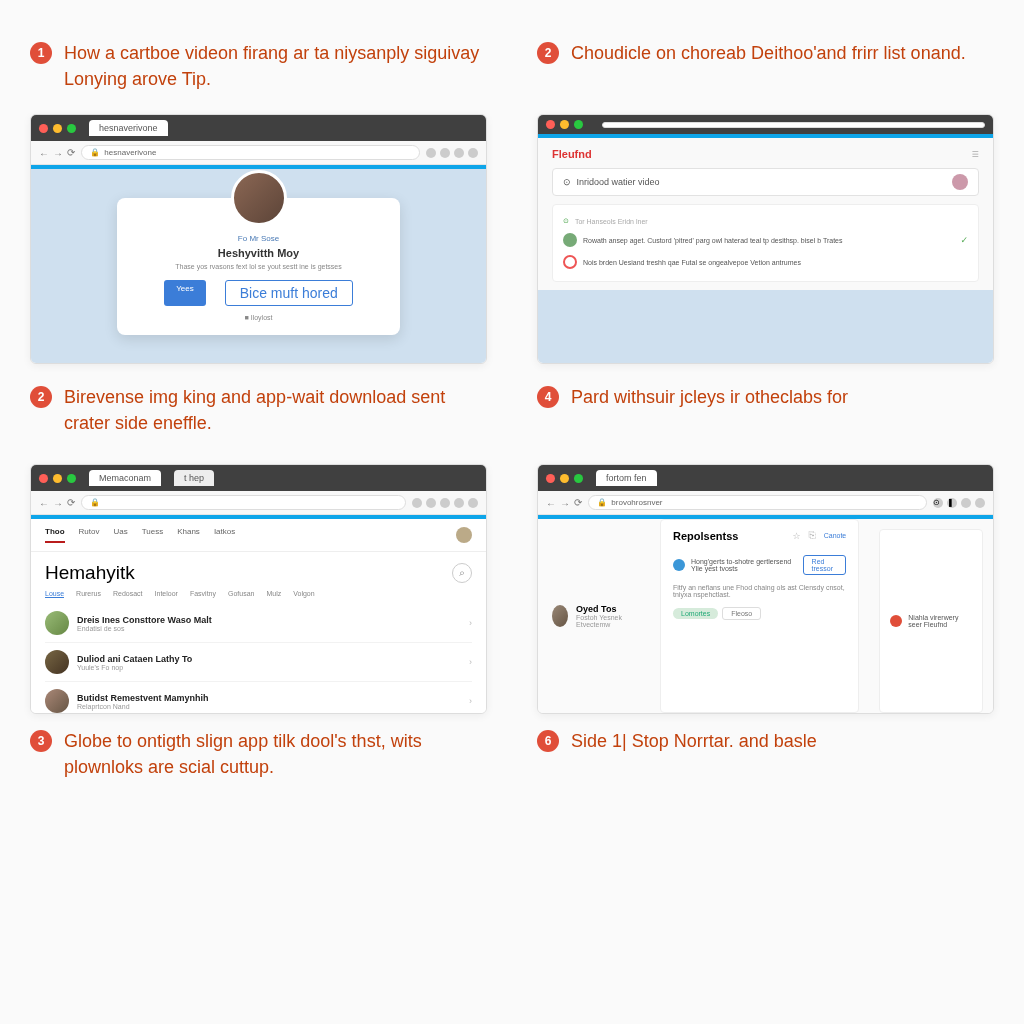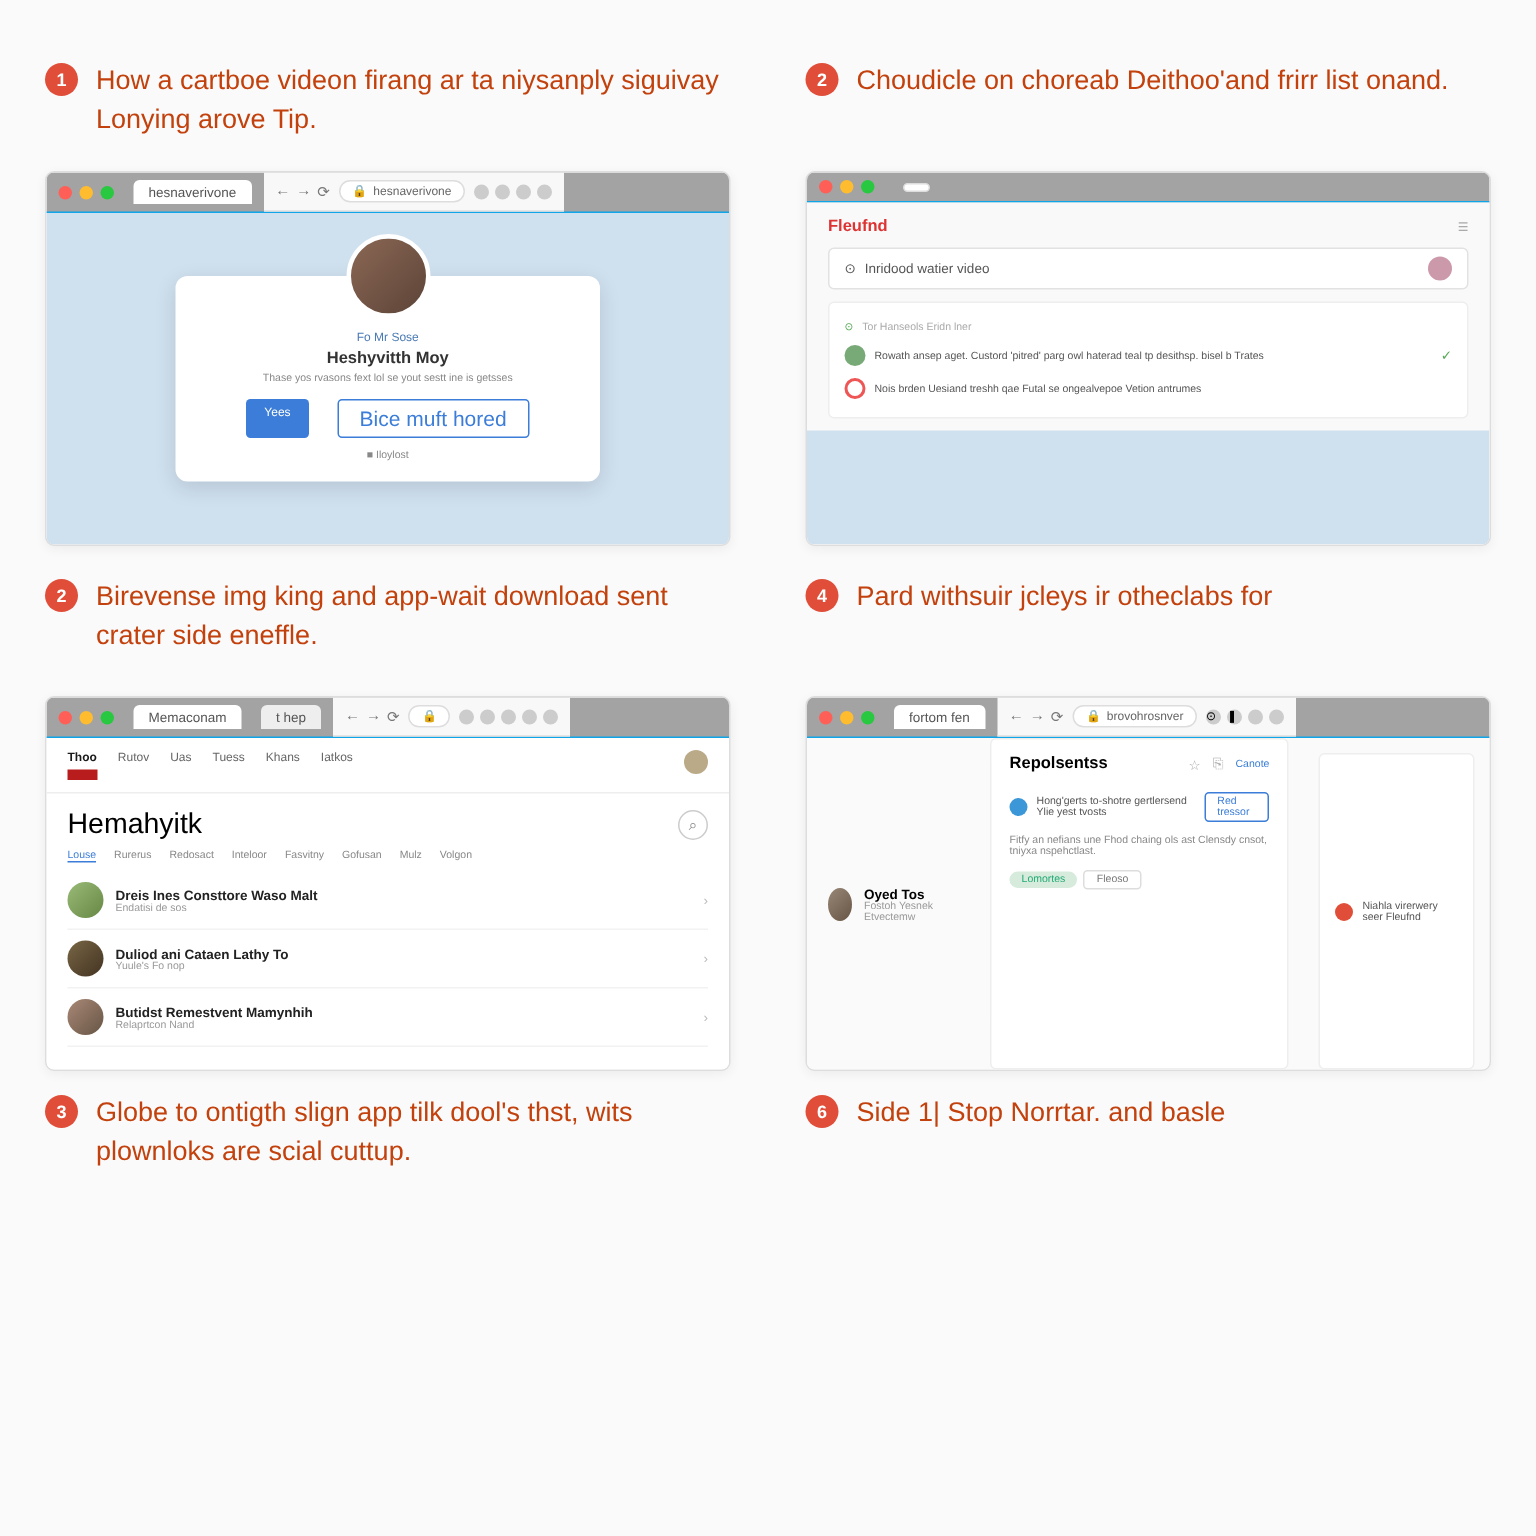--- a/index.html
+++ b/index.html
@@ -3,21 +3,21 @@
 <meta charset="utf-8">
 <style>
 *{margin:0;padding:0;box-sizing:border-box}
 body{font-family:-apple-system,BlinkMacSystemFont,'Segoe UI',sans-serif;background:#fafafa;width:1024px;height:1024px;padding:40px 30px}
 .grid{display:grid;grid-template-columns:1fr 1fr;gap:20px 50px}
 .step{display:flex;flex-direction:column;gap:14px}
 .step-header{display:flex;gap:12px;align-items:flex-start;min-height:60px}
 .badge{width:22px;height:22px;border-radius:50%;background:#e04e39;color:#fff;font-size:12px;font-weight:600;display:flex;align-items:center;justify-content:center;flex-shrink:0;margin-top:2px}
 .step-text{font-size:18px;line-height:1.45;color:#c2410c}
 .browser{border:1px solid #ddd;border-radius:6px;overflow:hidden;background:#fff;box-shadow:0 2px 8px rgba(0,0,0,.06);height:250px;display:flex;flex-direction:column}
-.chrome{display:flex;flex-direction:row;background:#a3a3a3;border-bottom:1px solid #0ea5e9}
+.chrome{display:flex;flex-direction:column;background:#404040;border-bottom:4px solid #0ea5e9}
 .titlebar{display:flex;align-items:center;padding:5px 8px;gap:5px}
 .dots{display:flex;gap:5px}
 .dot{width:9px;height:9px;border-radius:50%}
 .dot.r{background:#ff5f57}.dot.y{background:#febc2e}.dot.g{background:#28c840}
 .tab{background:#fff;border-radius:4px 4px 0 0;padding:3px 10px;font-size:9px;color:#555;margin-left:8px}
 .toolbar{display:flex;align-items:center;padding:4px 8px;gap:6px;background:#f8f8f8;border-bottom:1px solid #e5e5e5}
 .nav-icons{display:flex;gap:4px;font-size:10px;color:#777}
 .url{flex:1;background:#fff;border:1px solid #ddd;border-radius:12px;padding:2px 8px;font-size:8px;color:#666;display:flex;align-items:center;gap:4px}
 .ext-icons{display:flex;gap:4px}
 .ext-icons span{width:10px;height:10px;border-radius:50%;background:#ccc;font-size:8px}
@@ -38,21 +38,21 @@
 .search{background:#fff;border:1px solid #e2e2e2;border-radius:4px;padding:5px 10px;font-size:9px;color:#555;display:flex;align-items:center;gap:6px}
 .search .av{width:16px;height:16px;border-radius:50%;background:#c9a;margin-left:auto}
 .res{background:#fff;border:1px solid #eee;border-radius:4px;padding:8px 10px;font-size:7px;color:#555}
 .res-row{display:flex;align-items:center;gap:6px;padding:4px 0}
 .res-row .ic{width:14px;height:14px;border-radius:50%;background:#7a7;flex-shrink:0}
 .res-row:last-child .ic{background:#fff;border:2px solid #e55}
 .res-row .chk{margin-left:auto;color:#5a5;font-size:9px}
 .sky{background:#cfe0ef;flex:1;margin:0 -14px -10px}
 .c3{background:#fff;display:flex;flex-direction:column}
 .tabs-row{display:flex;gap:14px;padding:8px 14px;font-size:8px;color:#666;border-bottom:1px solid #eee}
-.tabs-row .active{color:#1a1a1a;font-weight:600;border-bottom:7px solid #b91c1c;padding-bottom:4px}
+.tabs-row .active{color:#1a1a1a;font-weight:600;border-bottom:2px solid #b91c1c;padding-bottom:4px}
 .tabs-row .av{width:16px;height:16px;border-radius:50%;background:#ba8;margin-left:auto}
 .heading{padding:10px 14px 6px;display:flex;align-items:center}
 .heading h2{font-size:19px;font-weight:400}
 .heading .search-ic{margin-left:auto;width:20px;height:20px;border:1px solid #ccc;border-radius:50%;display:flex;align-items:center;justify-content:center;font-size:10px;color:#888}
 .subtabs{display:flex;gap:12px;padding:0 14px 6px;font-size:7px;color:#888}
 .subtabs .active{color:#3b7dd8;border-bottom:1px solid #3b7dd8}
 .list{padding:0 14px}
 .li{display:flex;align-items:center;gap:8px;padding:7px 0;border-bottom:1px solid #f2f2f2}
 .li .av{width:24px;height:24px;border-radius:50%;background:linear-gradient(135deg,#9b7,#684);flex-shrink:0}
 .li .av.a2{background:linear-gradient(135deg,#764,#432)}
@@ -60,21 +60,21 @@
 .li .tx{flex:1}
 .li .t1{font-size:9px;font-weight:600;color:#222}
 .li .t2{font-size:7px;color:#999}
 .li .arr{color:#bbb;font-size:9px}
 .c4{background:#fafafa;display:flex;}
 .profile{display:flex;align-items:center;gap:8px;padding:8px 14px}
 .profile .av{width:22px;height:22px;border-radius:50%;background:linear-gradient(135deg,#987,#654)}
 .profile .pn{font-size:9px;font-weight:600}
 .profile .ps{font-size:7px;color:#999}
 .panel{background:#fff;margin:0 10px;border:1px solid #eee;border-radius:4px;padding:10px 12px}
-.panel-head{display:flex;align-items:flex-end;margin-bottom:8px}
+.panel-head{display:flex;align-items:flex-start;margin-bottom:8px}
 .panel-head h3{font-size:11px;font-weight:600}
 .panel-head .icons{margin-left:auto;display:flex;gap:8px;font-size:9px;color:#aaa;align-items:center}
 .panel-head .link{font-size:7px;color:#3b7dd8}
 .item{display:flex;align-items:center;gap:6px;padding:5px 0;font-size:7px;color:#555}
 .item .bl{width:12px;height:12px;border-radius:50%;background:#3b97d8;flex-shrink:0}
 .item .btn{margin-left:auto;border:1px solid #3b7dd8;color:#3b7dd8;font-size:7px;padding:2px 8px;border-radius:3px}
 .desc2{font-size:7px;color:#888;padding:4px 0}
 .pill{display:inline-block;background:#d6ebdb;color:#2a7;font-size:7px;padding:2px 8px;border-radius:8px;margin-right:4px}
 .pill2{display:inline-block;border:1px solid #ddd;color:#777;font-size:7px;padding:2px 8px;border-radius:3px}
 .alert{display:flex;align-items:center;gap:6px;margin:10px 10px 0;padding:8px 10px;background:#fff;border:1px solid #eee;border-radius:4px;font-size:7px;color:#555}

